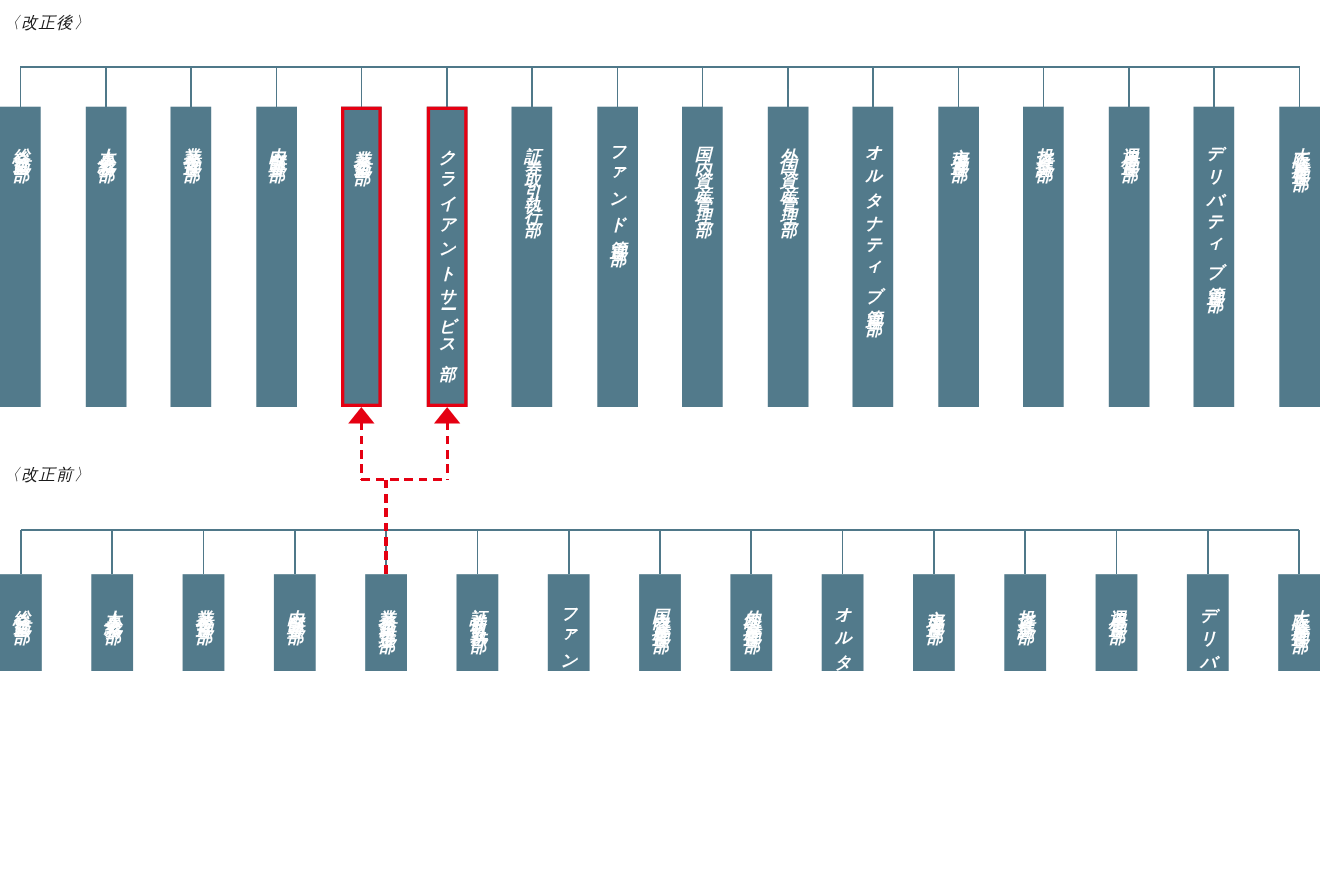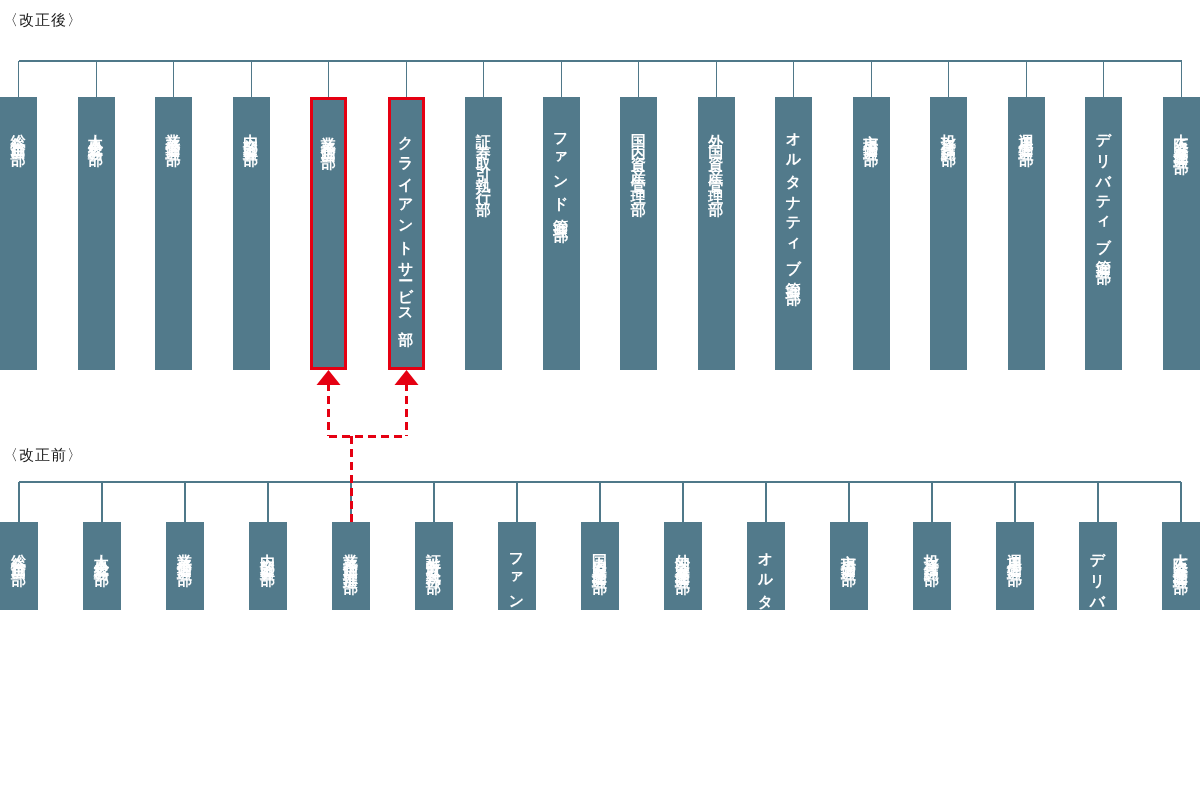--- a/index.html
+++ b/index.html
@@ -7,32 +7,33 @@
     --line:#4f7889;
     --red:#e50012;
   }
   html,body{margin:0;padding:0;background:#ffffff;}
   #page{
     position:relative;
     width:1200px;height:610px;
     overflow:hidden;
     background:#ffffff;
     font-family:"Liberation Sans","DejaVu Sans",sans-serif;
+    font-style:italic;
   }
   .section-label{
     position:absolute;
     left:3px;
     font-family:"Liberation Serif","DejaVu Serif",serif;
     font-size:15px;
     color:#1a1a1a;
     letter-spacing:1px;
     white-space:nowrap;
   }
   #label-after{top:11px;}
-  #label-before{top:446px;}
+  #label-before{top:422px;}
   .dept-row{
     position:absolute;
     left:0;right:0;
     display:flex;
     justify-content:space-between;
     z-index:2;
   }
   #row-after{top:97px;height:273px;}
   #row-before{top:522px;height:267px;}
   .box{

